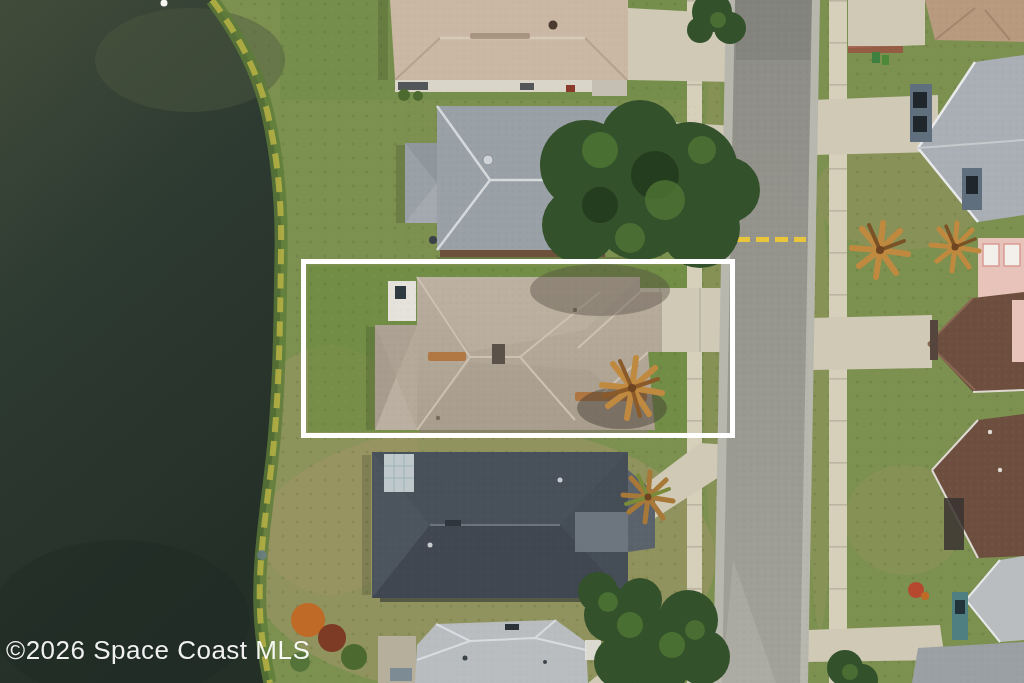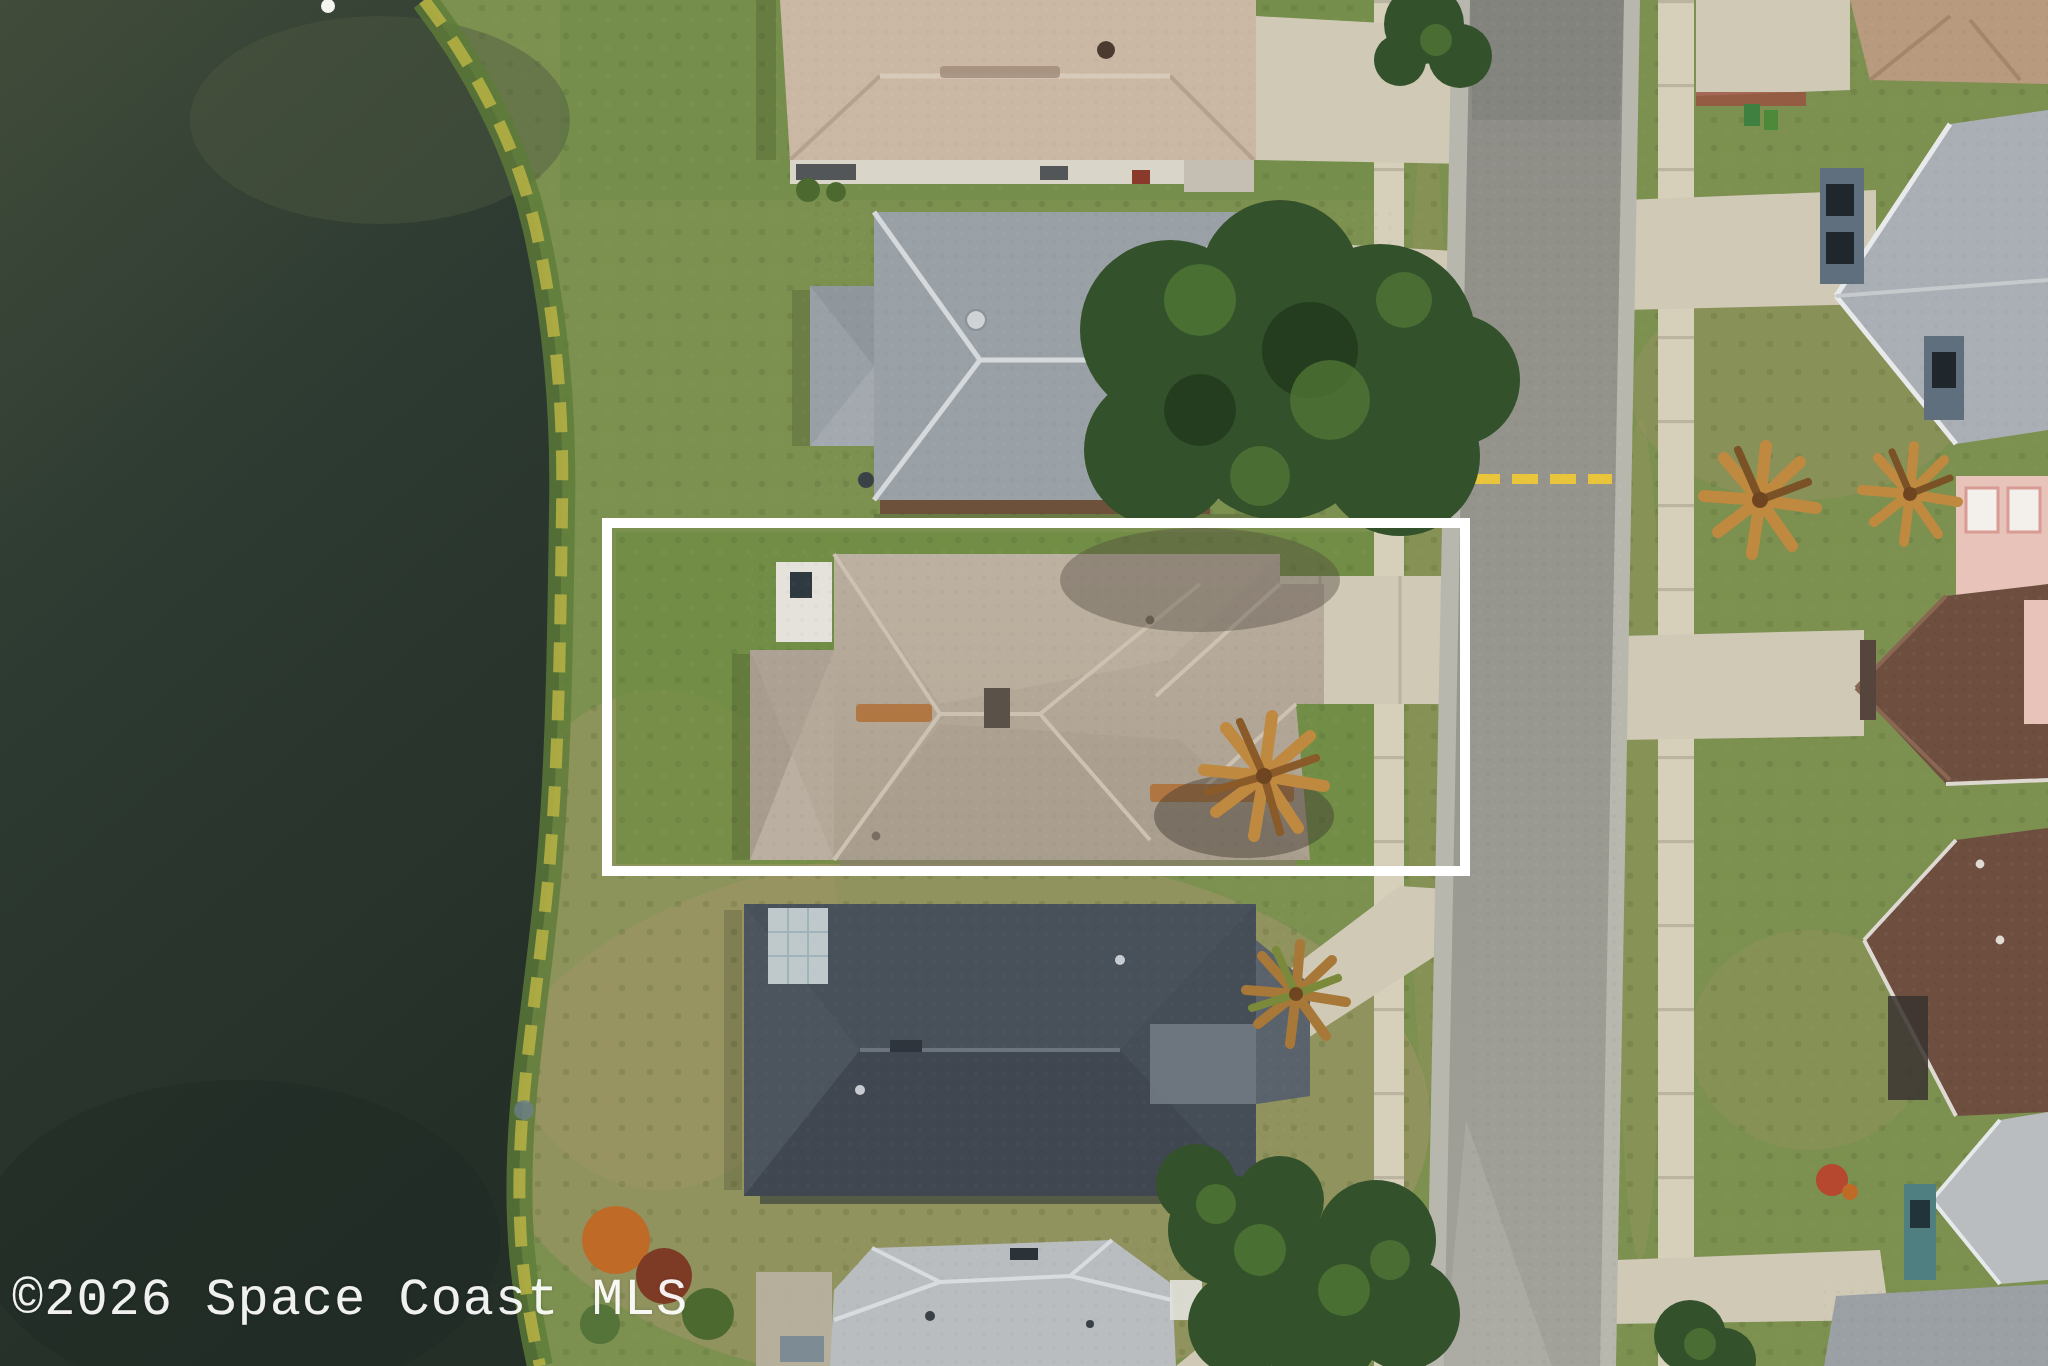--- a/index.html
+++ b/index.html
@@ -6,21 +6,21 @@
   .stage{
     position:relative;width:1024px;height:683px;overflow:hidden;
     background:var(--grass,#7c9050);
     font-family:"Liberation Sans",sans-serif;
   }
   .stage svg{position:absolute;inset:0;display:block;}
   .watermark{
     position:absolute;left:6px;top:636px;
     font-size:26px;line-height:1.1;letter-spacing:.5px;
     color:var(--watermark-text,#fff);opacity:.93;
-    font-family:Liberation Mono, monospace;
+    font-family:Liberation Sans, sans-serif;
     text-shadow:0 0 2px rgba(0,0,0,.15);
     user-select:none;
   }
 </style>
 </head>
 <body>
 
 <div class="stage">
 <svg viewBox="0 0 1024 683" width="1024" height="683">
   <defs>

